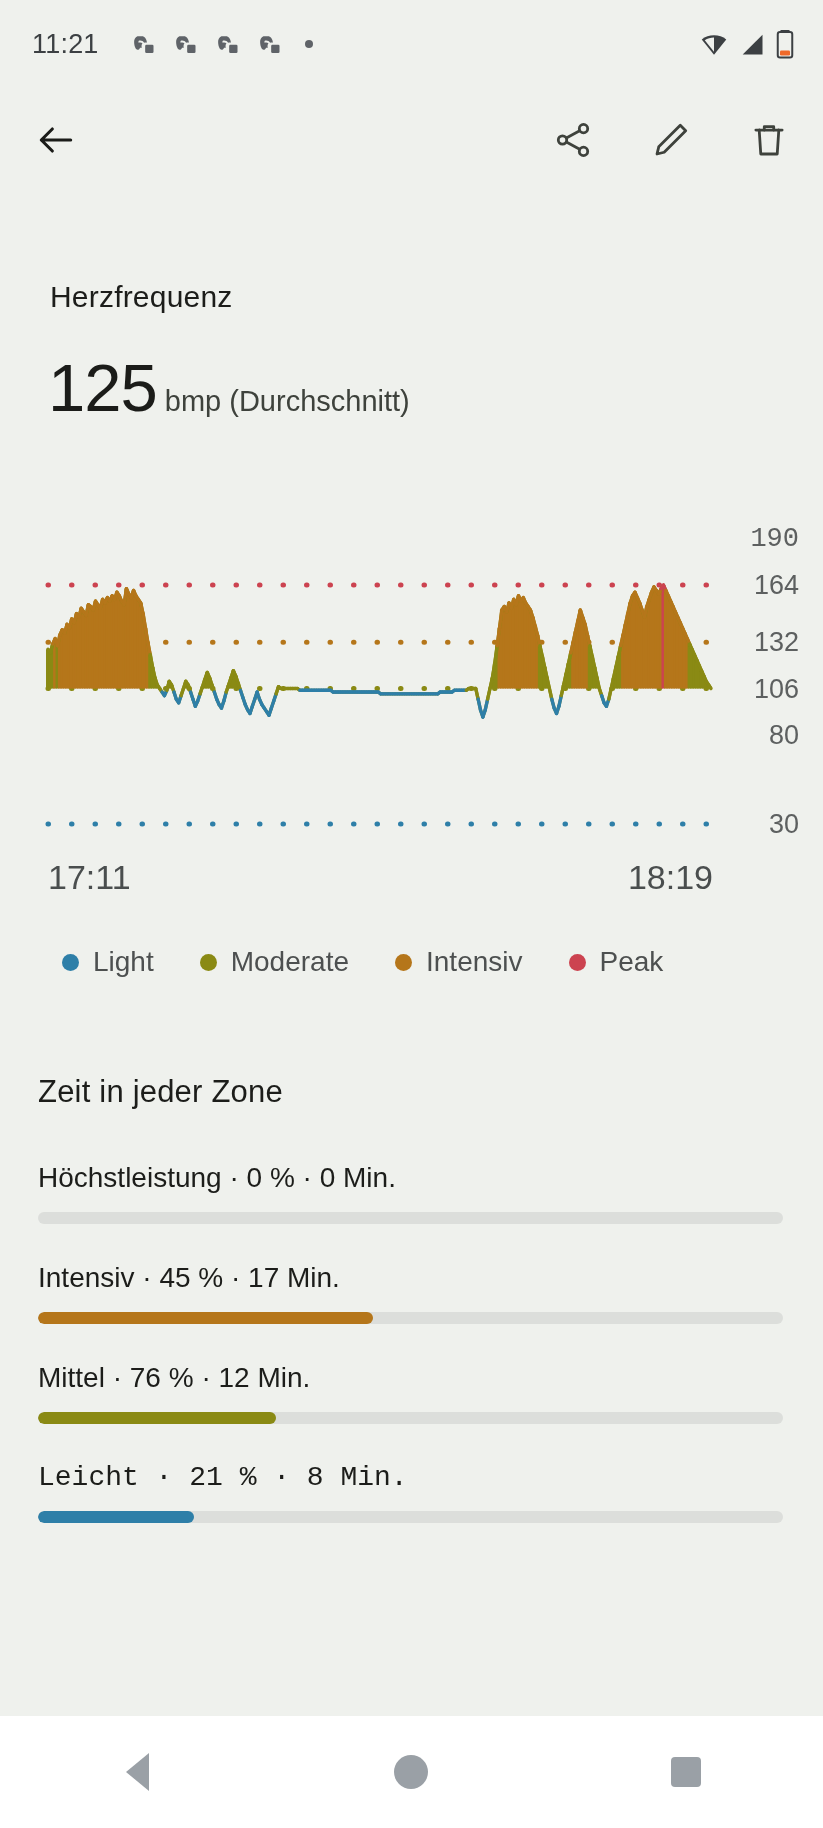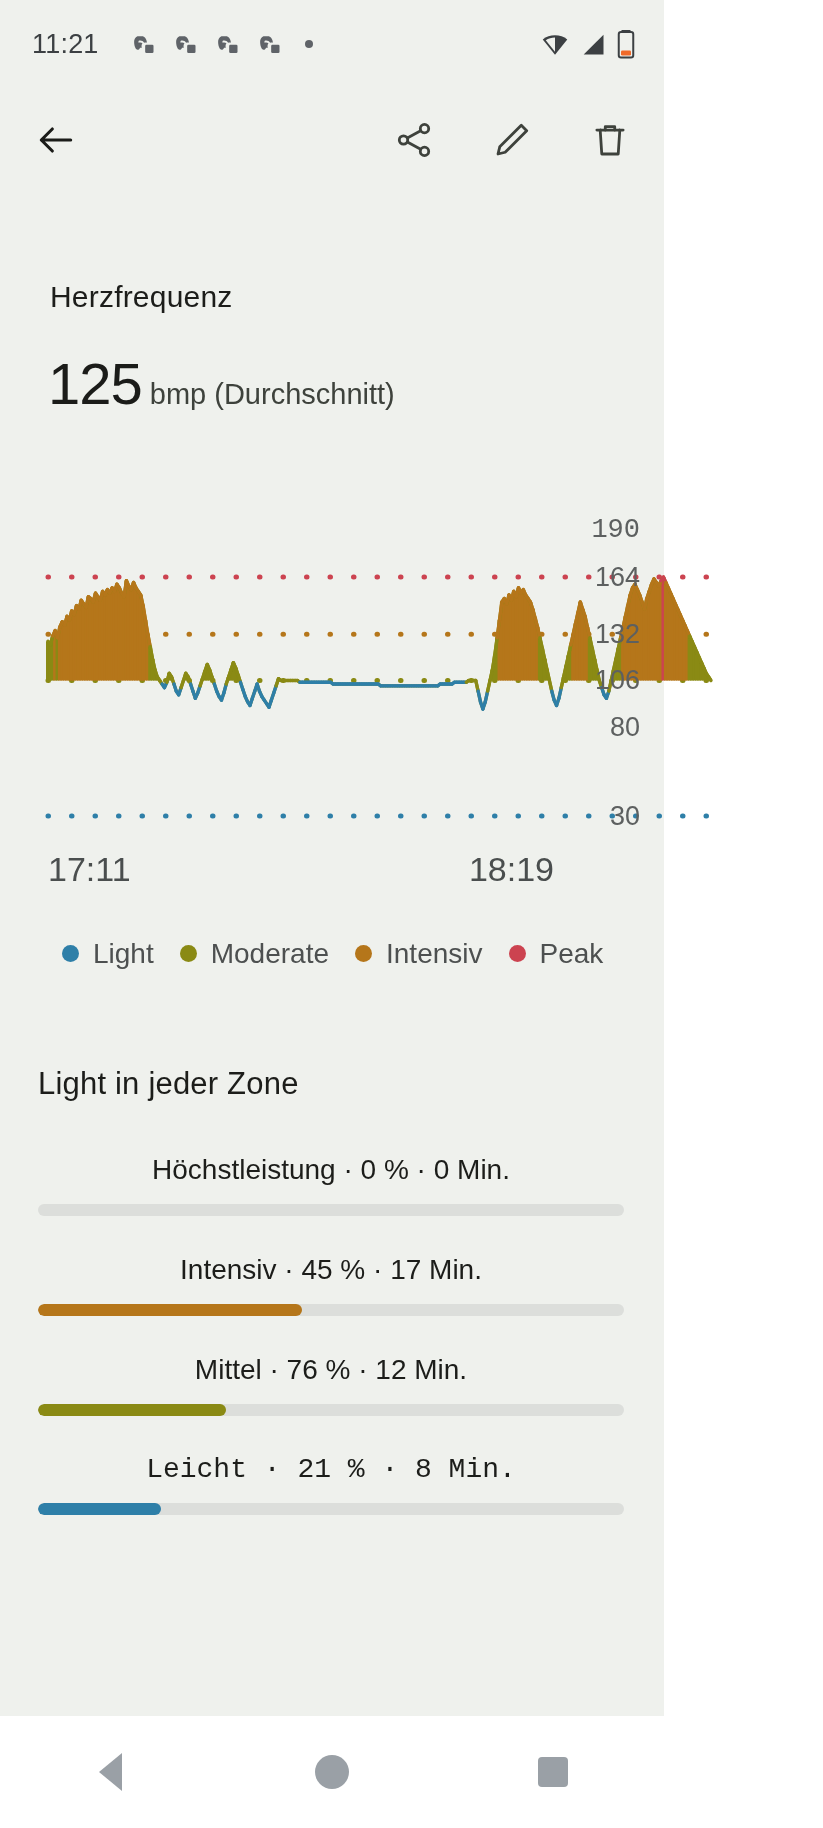--- a/index.html
+++ b/index.html
@@ -4,21 +4,21 @@
 <style>
   * { box-sizing: border-box; margin: 0; padding: 0; }
   html, body {
     width: 823px; height: 1828px;
     background: #ffffff;
     font-family: "Liberation Sans", sans-serif;
     overflow: hidden;
   }
   .phone {
     position: relative;
-    width: 664px; height: 1828px;
+    width: 823px; height: 1828px;
     background: #eff1ed;
     display: flex; flex-direction: column;
   }
 
   
   .statusbar {
     height: 88px;
     display: flex; align-items: center;
     padding: 0 28px 0 32px;
     flex: 0 0 auto;
@@ -53,21 +53,21 @@
 
   .section-title {
     font-size: 30px; color: #1c1d1a; letter-spacing: .2px;
     padding: 88px 0 0 50px;
   }
   .bigvalue {
     padding: 42px 0 0 48px;
     display: flex; align-items: baseline;
   }
   .bigvalue .num {
-    font-size: 58px; color: #1b1c19; line-height: .96;
+    font-size: 67px; color: #1b1c19; line-height: .96;
     letter-spacing: -1px; font-weight: 400;
   }
   .bigvalue .unit {
     font-size: 29px; color: #3e423c; margin-left: 8px;
   }
 
   
   .chartwrap {
     position: relative;
     margin-top: 74px;
@@ -86,32 +86,32 @@
   }
   .xlabel {
     position: absolute; font-size: 34px; color: #4a4e4e; top: 0;
   }
   .xlabel.start { left: 48px; }
   .xlabel.end   { right: 110px; }
 
   
   .legend {
     display: flex; align-items: center;
-    padding: 52px 0 0 62px; gap: 26px;
+    padding: 52px 0 0 62px; gap: 46px;
   }
   .legend-item { display: flex; align-items: center; gap: 14px; }
   .legend-dot { width: 17px; height: 17px; border-radius: 50%; display: block; }
   .legend-label { font-size: 28px; color: #4d5050; }
 
   
   .zones-title {
     font-size: 31px; color: #1c1d1a;
     padding: 96px 0 0 38px; letter-spacing: .2px;
   }
-  .zones { padding: 52px 40px 0 38px; text-align: center; }
+  .zones { padding: 52px 40px 0 38px; }
   .zone-row { margin-bottom: 38px; }
   .zone-row:last-child { margin-bottom: 16px; font-family: Liberation Mono, monospace; }
   .zone-label {
     font-size: 28px; color: #1c1d1a; margin-bottom: 18px; white-space: nowrap;
   }
   .zone-track {
     height: 12px; border-radius: 6px; background: #dcdedb;
     width: 100%; position: relative; overflow: hidden;
   }
   .zone-fill {
@@ -810,21 +810,21 @@
         <span class="legend-item">
           <span class="legend-dot" style="background: rgb(181, 118, 26);"></span>
           <span class="legend-label">Intensiv</span>
         </span>
         <span class="legend-item">
           <span class="legend-dot" style="background: rgb(204, 67, 80);"></span>
           <span class="legend-label">Peak</span>
         </span>
       </div>
 
-    <div class="zones-title">Light in jeder Zone</div>
+    <div class="zones-title">Zeit in jeder Zone</div>
     <div class="zones" id="zones">
         <div class="zone-row">
           <div class="zone-label">Höchstleistung · 0 % · 0 Min.</div>
           <div class="zone-track">
             <div class="zone-fill" style="width: 0%; background: rgb(204, 67, 80);"></div>
           </div>
         </div>
         <div class="zone-row">
           <div class="zone-label">Intensiv · 45 % · 17 Min.</div>
           <div class="zone-track">

